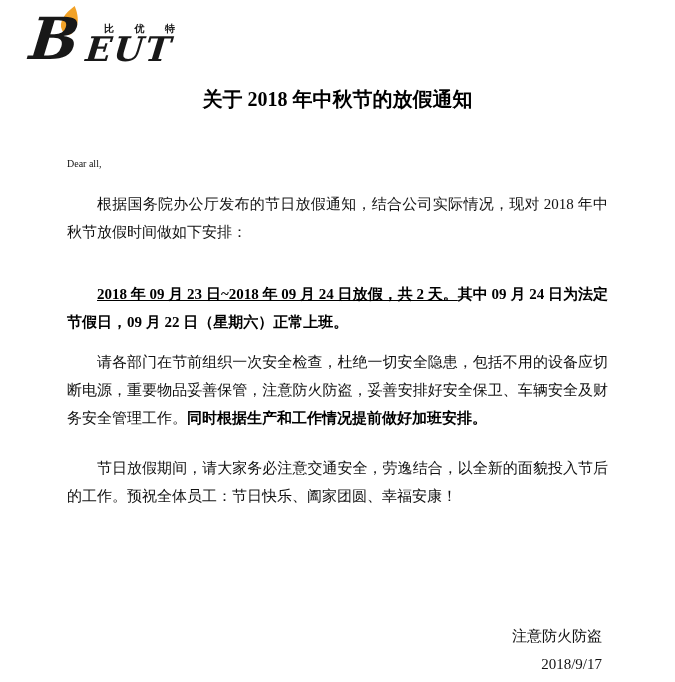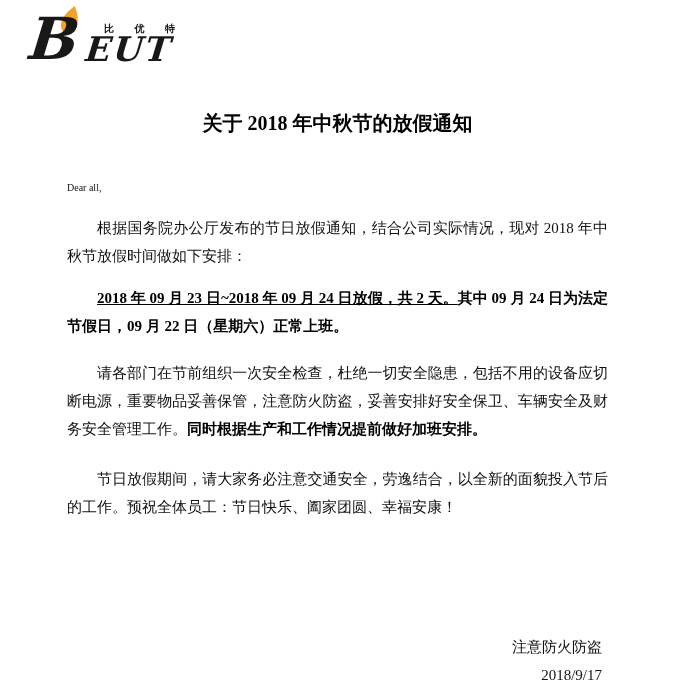--- a/index.html
+++ b/index.html
@@ -67,43 +67,43 @@
     color: #181818;
     transform: skewX(-6deg);
   }
 
   
   .content {
     padding: 0 67px;
   }
   .title {
     margin: 0;
-    padding-top: 106px;
+    padding-top: 82px;
     text-align: center;
     font-size: 20px;
     line-height: 34px;
     font-weight: 700;
     color: #000000;
   }
   .salutation {
     margin: 34px 0 0 0;
     font-size: 10px;
     line-height: 28px;
   }
   .para {
     margin: 0;
     font-size: 15px;
     line-height: 28px;
     text-align: justify;
     text-indent: 2em;
     color: #111111;
   }
   .para.p1 { margin-top: 12px; }
-  .para.p2 { margin-top: 14px; font-weight: 700; color: #000000; }
-  .para.p3 { margin-top: 19px; }
+  .para.p2 { margin-top: 34px; font-weight: 700; color: #000000; }
+  .para.p3 { margin-top: 12px; }
   .para.p4 { margin-top: 22px; }
   .underline { text-decoration: underline; }
   .bold { font-weight: 700; color: #000000; }
 
   
   .signature {
     margin-top: 112px;
     padding-right: 6px;
     text-align: right;
     font-size: 15px;

